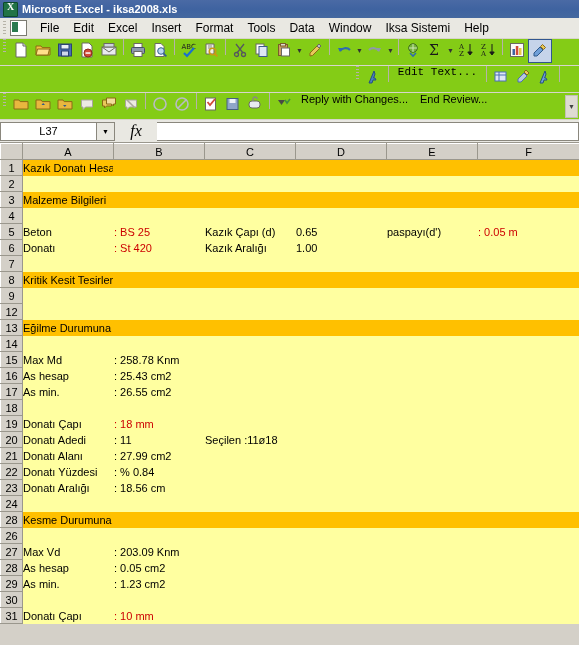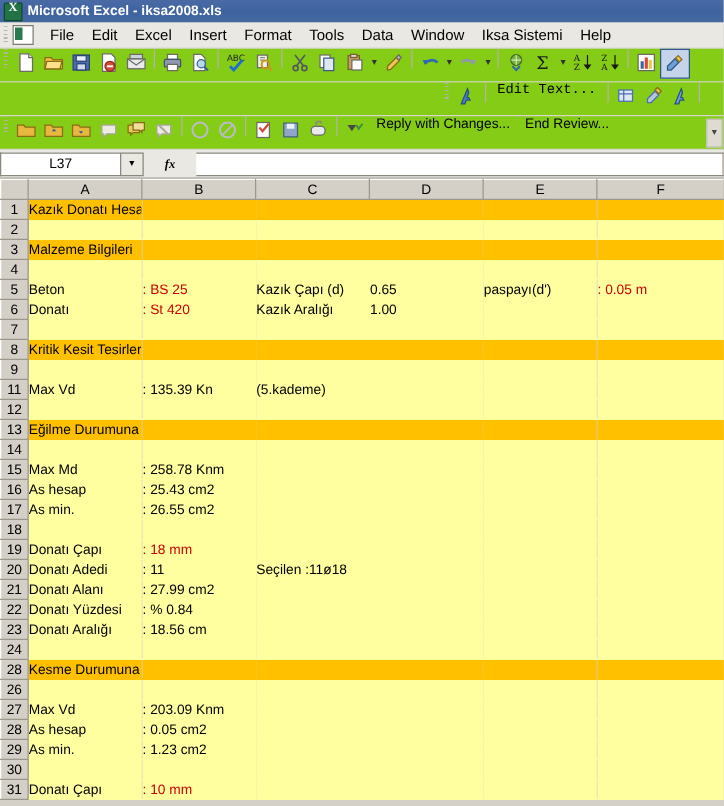--- a/index.html
+++ b/index.html
@@ -80,21 +80,21 @@
     width:95px;height:17px;background:#fff;border:1px solid #8a877d;
     border-right:none;display:flex;align-items:center;justify-content:center;
     font-size:11px;
   }
   .namebox-arrow{
     width:17px;height:17px;background:#e9e8e2;border:1px solid #8a877d;
     display:flex;align-items:center;justify-content:center;font-size:7px;
   }
   .fx-box{
     width:42px;height:17px;display:flex;align-items:center;justify-content:center;
-    font-style:italic;font-family:"Liberation Serif",serif;font-size:10px;font-weight:bold;
+    font-style:italic;font-family:"Liberation Serif",serif;font-size:16px;font-weight:normal;
   }
   .formula-input{
     flex:1 1 auto;height:17px;background:#fff;border:1px solid #8a877d;border-left:none;
     margin-right:0;display:flex;align-items:center;padding-left:3px;font-size:11px;
   }
   
   .grid-wrap{position:relative;width:579px;}
   table.sheet{border-collapse:collapse;table-layout:fixed;width:579px;}
   table.sheet td,table.sheet th{
     padding:0;margin:0;font-size:11px;font-weight:normal;
@@ -512,29 +512,20 @@
         <tr>
           <th class="rowhead">9</th>
           <td class="cell"></td>
           <td class="cell"></td>
           <td class="cell"></td>
           <td class="cell"></td>
           <td class="cell"></td>
           <td class="cell"></td>
         </tr>
         <tr>
-          <th class="rowhead">11</th>
-          <td class="cell"><span>Max Vd</span></td>
-          <td class="cell"><span>: 135.39 Kn</span></td>
-          <td class="cell"><span>(5.kademe)</span></td>
-          <td class="cell"></td>
-          <td class="cell"></td>
-          <td class="cell"></td>
-        </tr>
-        <tr>
           <th class="rowhead">12</th>
           <td class="cell"></td>
           <td class="cell"></td>
           <td class="cell"></td>
           <td class="cell"></td>
           <td class="cell"></td>
           <td class="cell"></td>
         </tr>
         <tr>
           <th class="rowhead">13</th>

